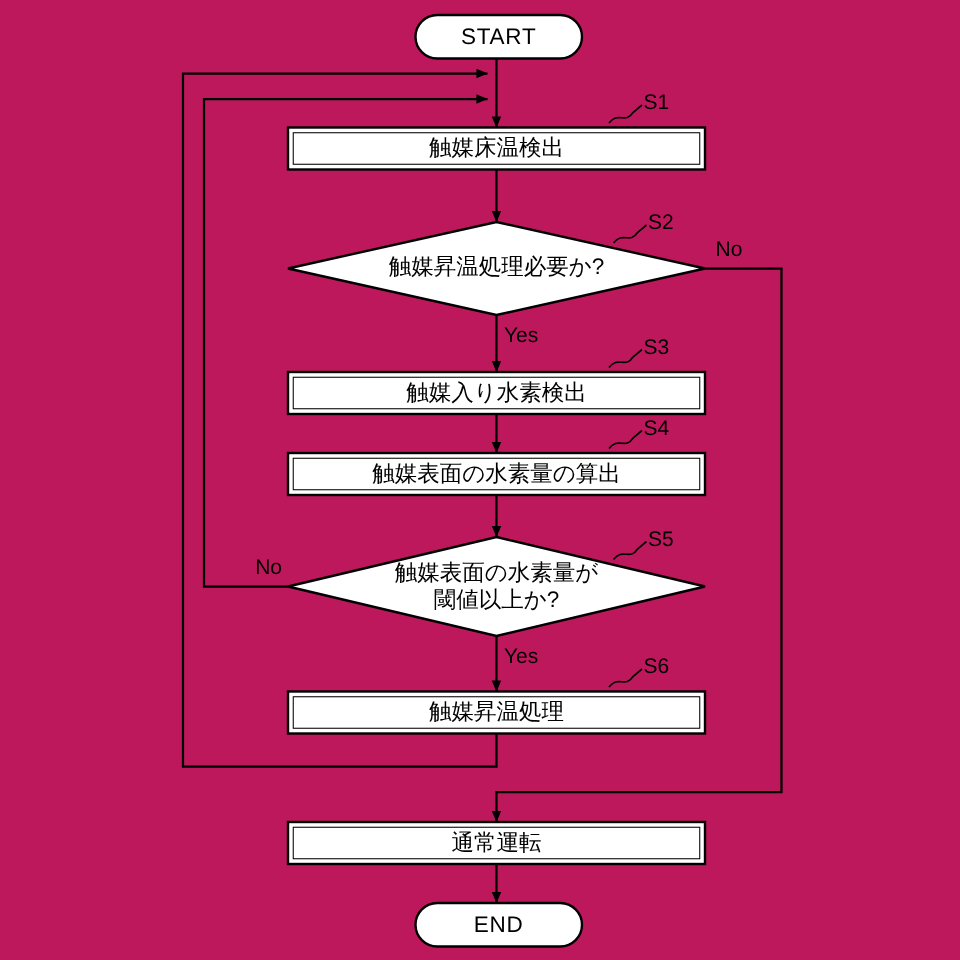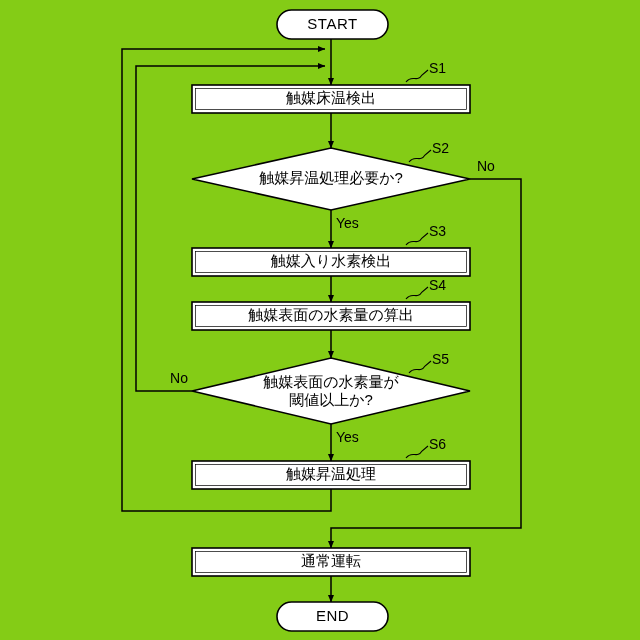--- a/index.html
+++ b/index.html
@@ -7,21 +7,21 @@
     padding: 0;
     background: #ffffff;
   }
   body {
     font-family: "Liberation Sans", "DejaVu Sans", sans-serif;
   }
   #flowchart-root {
     position: relative;
     width: 640px;
     height: 640px;
-    background: #84cc16;
+    background: #be185d;
     overflow: hidden;
   }
   #flow-svg {
     position: absolute;
     left: 0;
     top: 0;
     width: 640px;
     height: 640px;
   }
   .node-text {

